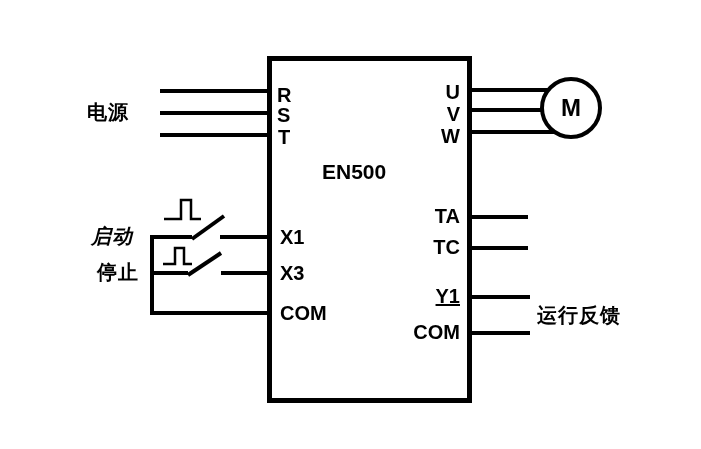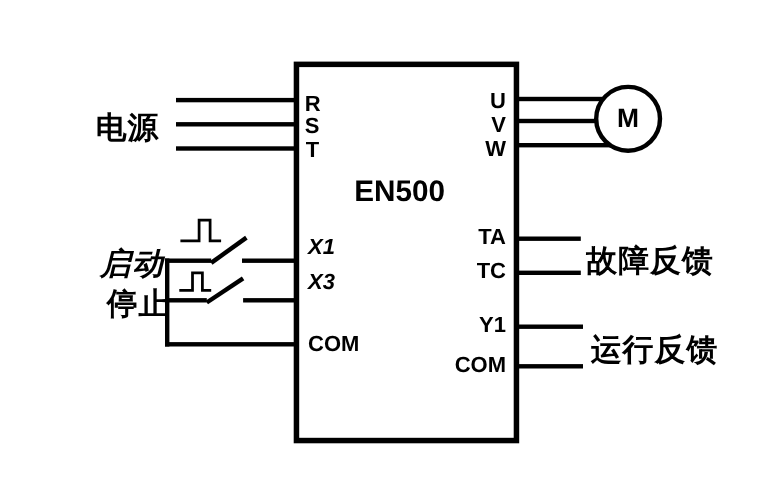--- a/index.html
+++ b/index.html
@@ -10,22 +10,22 @@
   }
   .box{
     position:absolute;left:267px;top:56px;width:205px;height:347px;
     border:5px solid #000;background:#fff;box-sizing:border-box;
   }
   .wire{position:absolute;background:#000;height:4px;}
   .wire.v{width:4px;}
   .lbl{position:absolute;white-space:nowrap;line-height:1;}
   .term{font-weight:bold;font-size:20px;}
   .term-r{width:100px;text-align:right;}
-  .cn{font-weight:bold;font-size:28px;letter-spacing:1px;}
-  .model{font-weight:bold;font-size:27px;}
+  .cn{font-weight:bold;font-size:20px;letter-spacing:1px;}
+  .model{font-weight:bold;font-size:21px;}
   .motor{
     position:absolute;left:540px;top:77px;width:62px;height:62px;
     border:4px solid #000;border-radius:50%;background:#fff;box-sizing:border-box;
     display:flex;align-items:center;justify-content:center;
     font-weight:bold;font-size:24px;
   }
   svg.overlay{position:absolute;left:0;top:0;pointer-events:none;}
 </style>
 </head>
 <body>
@@ -62,31 +62,30 @@
     <polyline points="163,264 175,264 175,248 184,248 184,264 192,264" fill="none" stroke="#000" stroke-width="2.5"></polyline>
   </svg>
 
   <div class="motor">
     <span>M</span>
   </div>
 
   <span class="lbl term" style="left:277px;top:85px;">R</span>
   <span class="lbl term" style="left:277px;top:105px;">S</span>
   <span class="lbl term" style="left:278px;top:127px;">T</span>
-  <span class="lbl term" style="left:280px;top:215px;font-style:italic;">X1</span>
-  <span class="lbl term" style="left:280px;top:247px;font-style:italic;">X3</span>
+  <span class="lbl term" style="left:280px;top:227px;">X1</span>
+  <span class="lbl term" style="left:280px;top:263px;">X3</span>
   <span class="lbl term" style="left:280px;top:303px;">COM</span>
 
   <span class="lbl term term-r" style="left:360px;top:82px;">U</span>
   <span class="lbl term term-r" style="left:360px;top:104px;">V</span>
   <span class="lbl term term-r" style="left:360px;top:126px;">W</span>
   <span class="lbl term term-r" style="left:360px;top:237px;">TC</span>
   <span class="lbl term term-r" style="left:360px;top:206px;">TA</span>
-  <span class="lbl term term-r" style="left:360px;top:286px;">Y1</span>
+  <span class="lbl term term-r" style="left:360px;top:286px;text-decoration:underline;">Y1</span>
   <span class="lbl term term-r" style="left:360px;top:322px;">COM</span>
 
   <span class="lbl cn" style="left:87px;top:102px;">电源</span>
   <span class="lbl cn" style="left:91px;top:226px;font-style:italic;">启动</span>
   <span class="lbl cn" style="left:97px;top:262px;">停止</span>
-  <span class="lbl cn" style="left:533px;top:223px;">故障反馈</span>
   <span class="lbl cn" style="left:537px;top:307px;font-family:Liberation Mono, monospace;">运行反馈</span>
 
 </div>
 
 </body></html>

